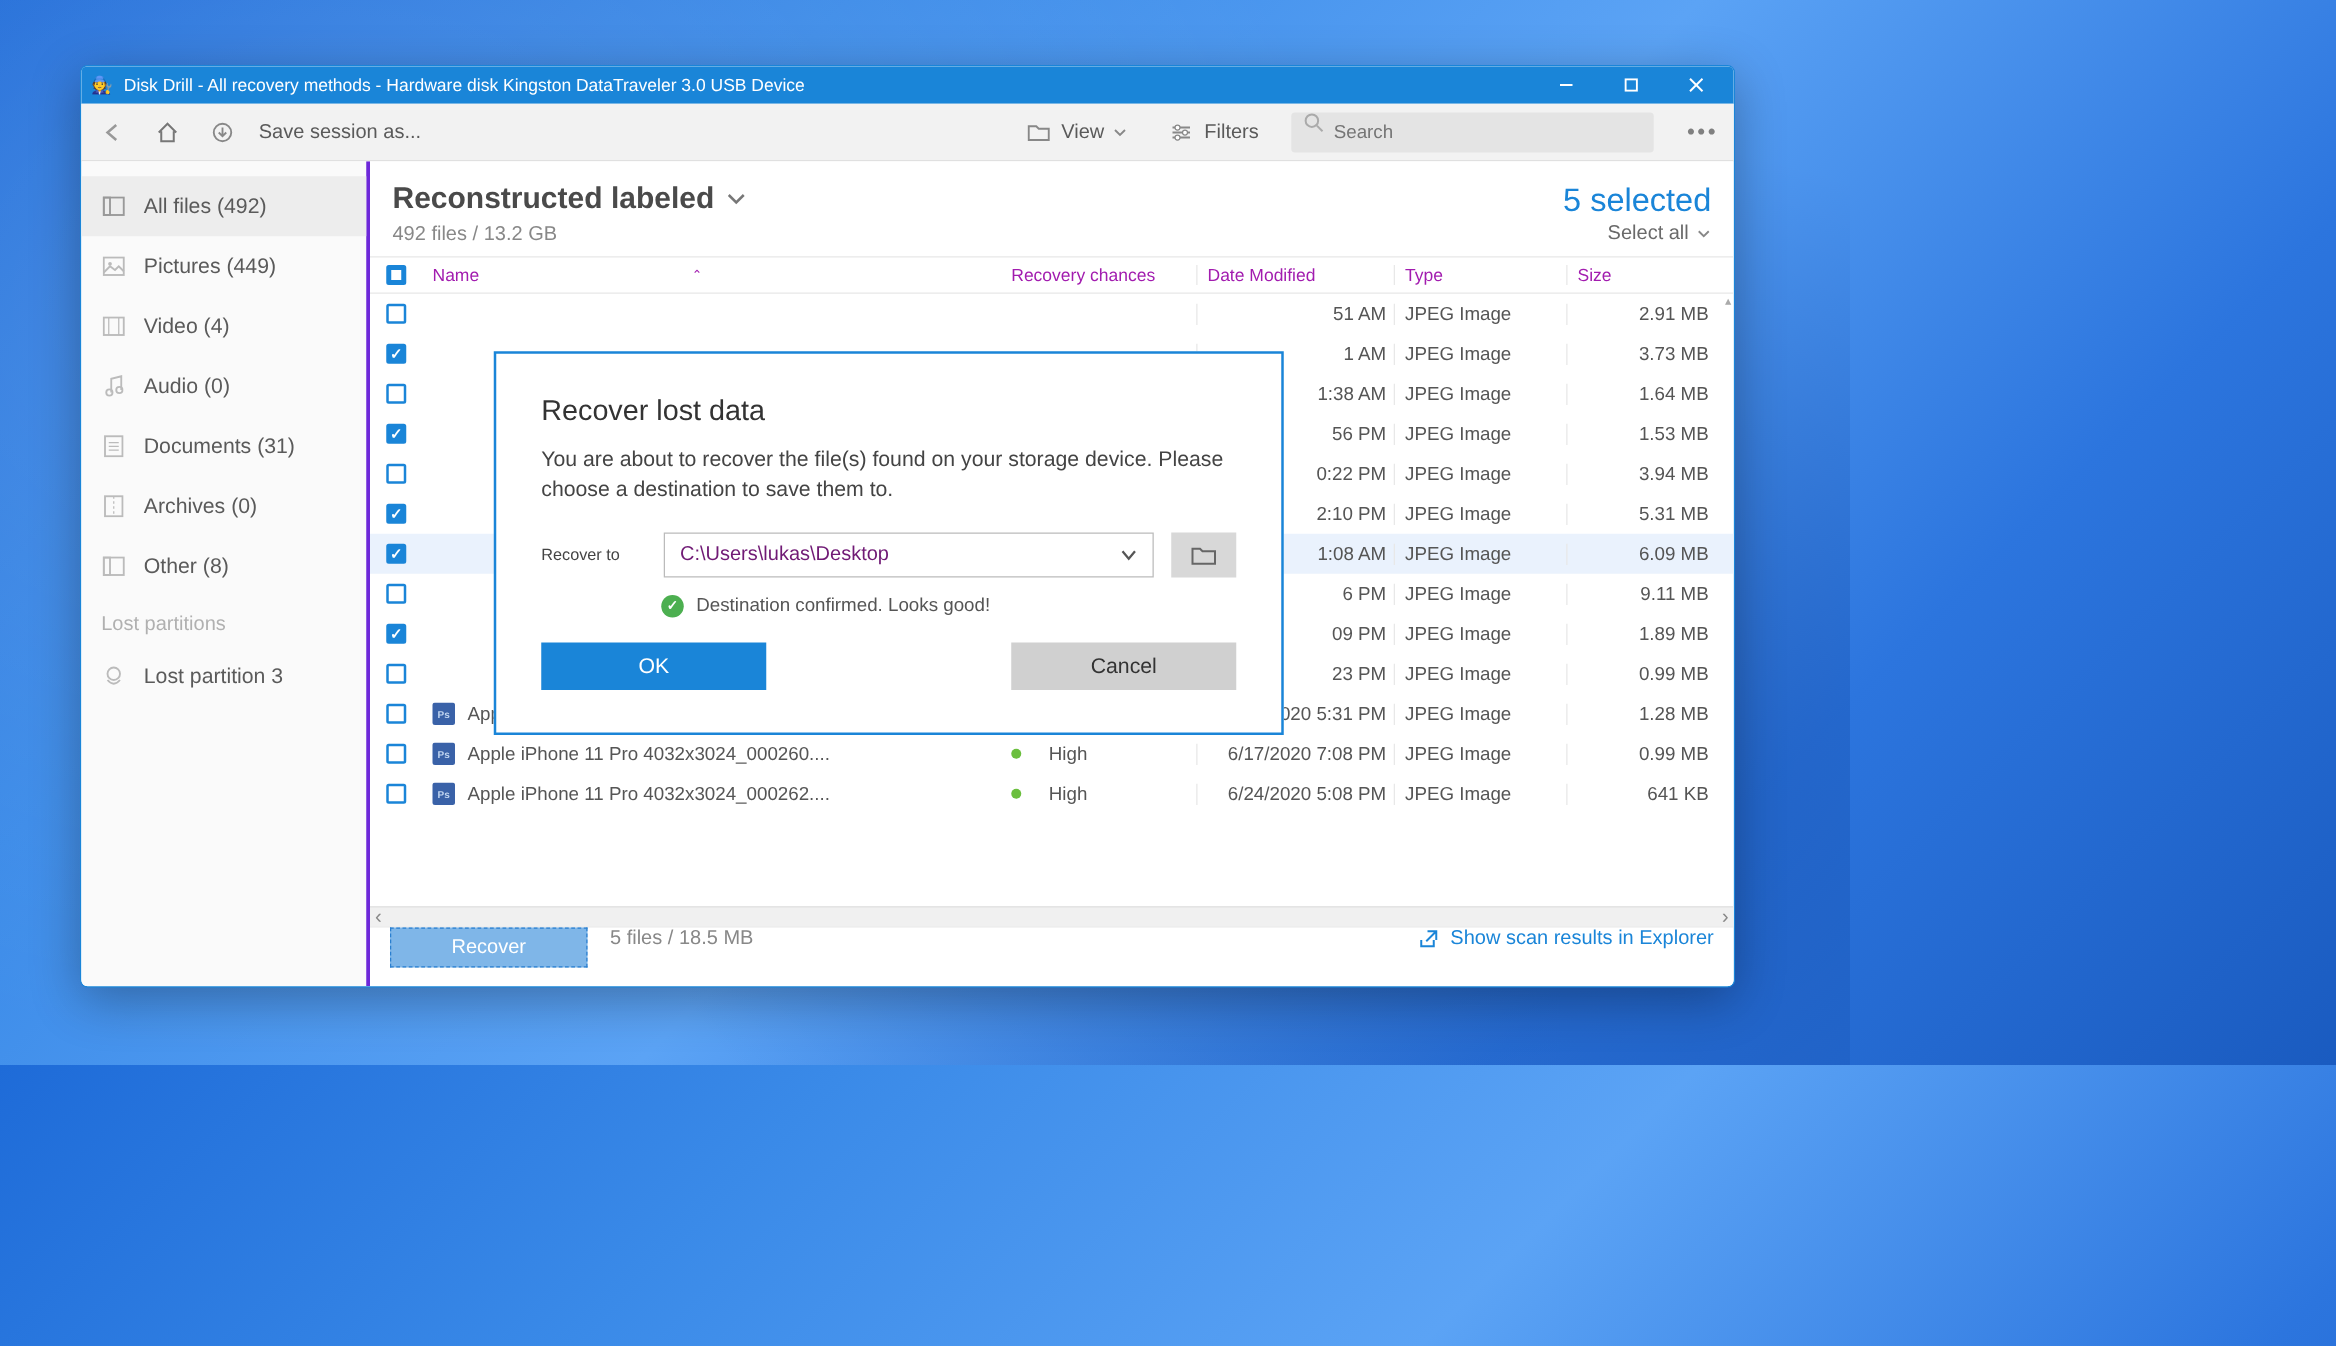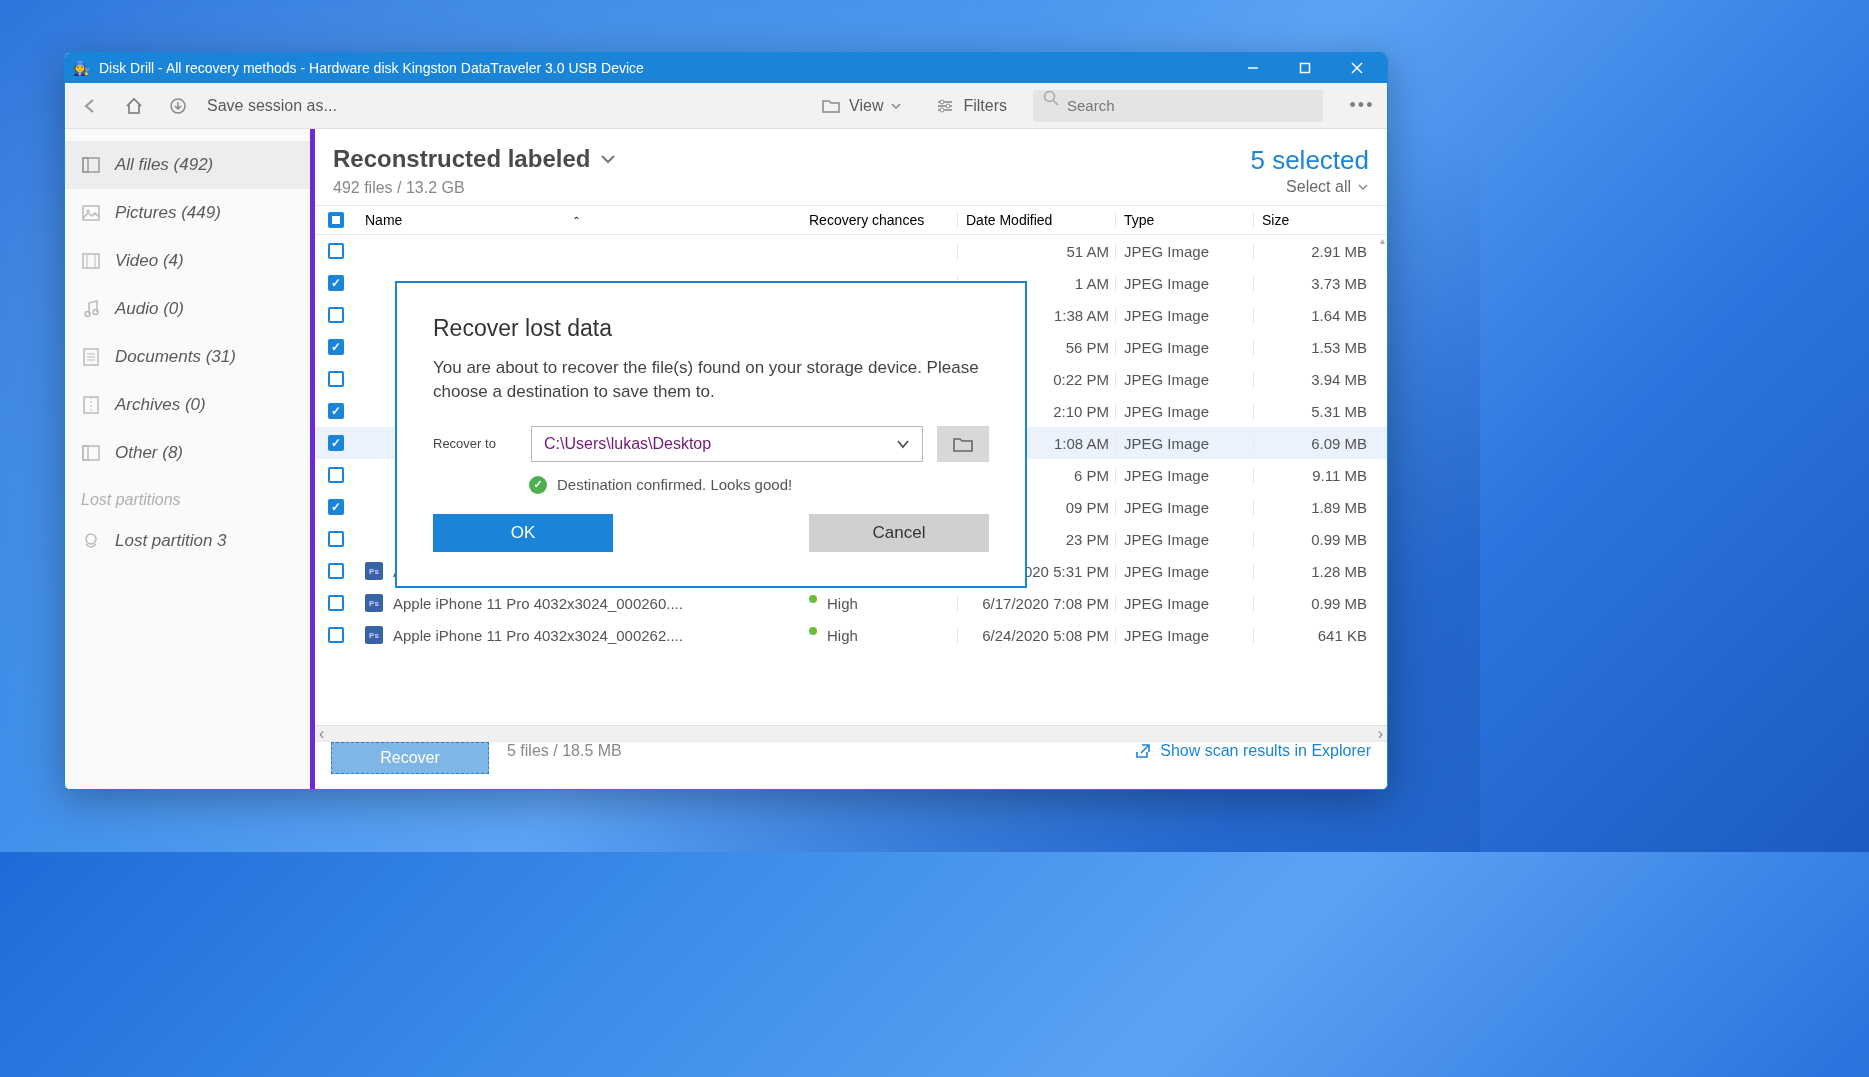--- a/index.html
+++ b/index.html
@@ -13,46 +13,46 @@
 .title-btn { width: 28px; height: 28px; display: flex; align-items: center; justify-content: center; color: #fff; cursor: pointer; }
 .toolbar { height: 46px; background: #f2f2f2; border-bottom: 1px solid #e0e0e0; display: flex; align-items: center; padding: 0 10px; gap: 14px; }
 .tb-btn { width: 30px; height: 30px; display: flex; align-items: center; justify-content: center; color: #808080; cursor: pointer; }
 .tb-text { color: #5a5a5a; font-size: 16px; cursor: pointer; }
 .tb-spacer { flex: 1; }
 .tb-group { display: flex; align-items: center; gap: 8px; color: #5a5a5a; font-size: 16px; cursor: pointer; }
 .search-box { width: 290px; height: 32px; background: #e4e4e4; border-radius: 3px; display: flex; padding: 0 10px; gap: 8px; color: #a0a0a0; margin-left: 12px; }
 .search-box input { border: none; background: transparent; flex: 1; font-size: 15px; color: #555; outline: none; }
 .more-btn { width: 30px; display: flex; justify-content: center; color: #808080; font-size: 18px; letter-spacing: 2px; margin-left: 10px; cursor: pointer; }
 .body { flex: 1; display: flex; overflow: hidden; }
-.sidebar { width: 250px; background: #fafafa; border-right: 5px solid #6d28d9; padding-top: 12px; font-style: italic; }
+.sidebar { width: 231px; background: #fafafa; border-right: 3px solid #6d28d9; padding-top: 12px; }
 .side-item { height: 48px; display: flex; align-items: center; padding: 0 16px; gap: 14px; color: #5a5a5a; font-size: 17px; cursor: pointer; }
 .side-item.active { background: #ededed; }
 .side-item .sicon { width: 20px; height: 20px; display: flex; align-items: center; justify-content: center; color: #9a9a9a; }
 .side-header { padding: 14px 16px 8px; color: #b0b0b0; font-size: 16px; }
 .main { flex: 1; display: flex; flex-direction: column; background: #fff; overflow: hidden; }
 .main-header { padding: 16px 18px 8px; display: flex; align-items: flex-start; justify-content: space-between; }
 .mh-left .mh-title { font-size: 24px; font-weight: 600; color: #4a4a4a; display: flex; align-items: center; gap: 10px; cursor: pointer; }
 .mh-left .mh-sub { font-size: 16px; color: #888; margin-top: 6px; }
 .mh-right { text-align: right; }
 .mh-right .sel-count { font-size: 26px; color: #1a85d8; }
 .mh-right .sel-all { font-size: 16px; color: #6a6a6a; display: flex; align-items: center; justify-content: flex-end; gap: 6px; cursor: pointer; margin-top: 2px; }
-.columns { height: 30px; border-top: 1px solid #e8e8e8; border-bottom: 1px solid #e8e8e8; display: flex; align-items: center; font-size: 14px; color: #000000; }
+.columns { height: 30px; border-top: 1px solid #e8e8e8; border-bottom: 1px solid #e8e8e8; display: flex; align-items: center; font-size: 14px; color: #a21caf; }
 .col-check { width: 42px; display: flex; justify-content: center; }
 .col-name { flex: 1; padding-left: 8px; display: flex; align-items: center; gap: 170px; }
 .col-recov { width: 148px; }
 .col-date { width: 158px; border-left: 1px solid #e8e8e8; padding-left: 8px; }
 .col-type { width: 138px; border-left: 1px solid #e8e8e8; padding-left: 8px; }
 .col-size { width: 120px; border-left: 1px solid #e8e8e8; padding-left: 8px; }
 .col-sb { width: 14px; }
 .rows { flex: 1; overflow: hidden; position: relative; }
 .row { height: 32px; display: flex; align-items: center; font-size: 15px; color: #555; }
 .row.hl { background: #eaf2fd; }
 .row .col-check { width: 42px; display: flex; justify-content: center; }
 .row .col-name { flex: 1; display: flex; align-items: center; gap: 10px; padding-left: 8px; overflow: hidden; white-space: nowrap; }
-.row .col-recov { width: 148px; display: flex; align-items: flex-start; gap: 10px; }
+.row .col-recov { width: 148px; display: flex; align-items: center; gap: 22px; }
 .dot-high { width: 8px; height: 8px; border-radius: 50%; background: #6bbf3e; }
 .row .col-date { width: 158px; text-align: right; padding-right: 6px; }
 .row .col-type { width: 138px; }
 .row .col-size { width: 120px; text-align: right; padding-right: 6px; }
 .row .col-sb { width: 14px; }
 .chk { width: 16px; height: 16px; border: 2px solid #1a85d8; border-radius: 2px; display: flex; align-items: center; justify-content: center; background: #fff; cursor: pointer; }
 .chk.checked { background: #1a85d8; }
 .chk.checked::after { content: '✓'; color: #fff; font-size: 12px; font-weight: bold; }
 .chk.indet { background: #1a85d8; }
 .chk.indet::after { content: ''; width: 8px; height: 8px; background: #fff; }

